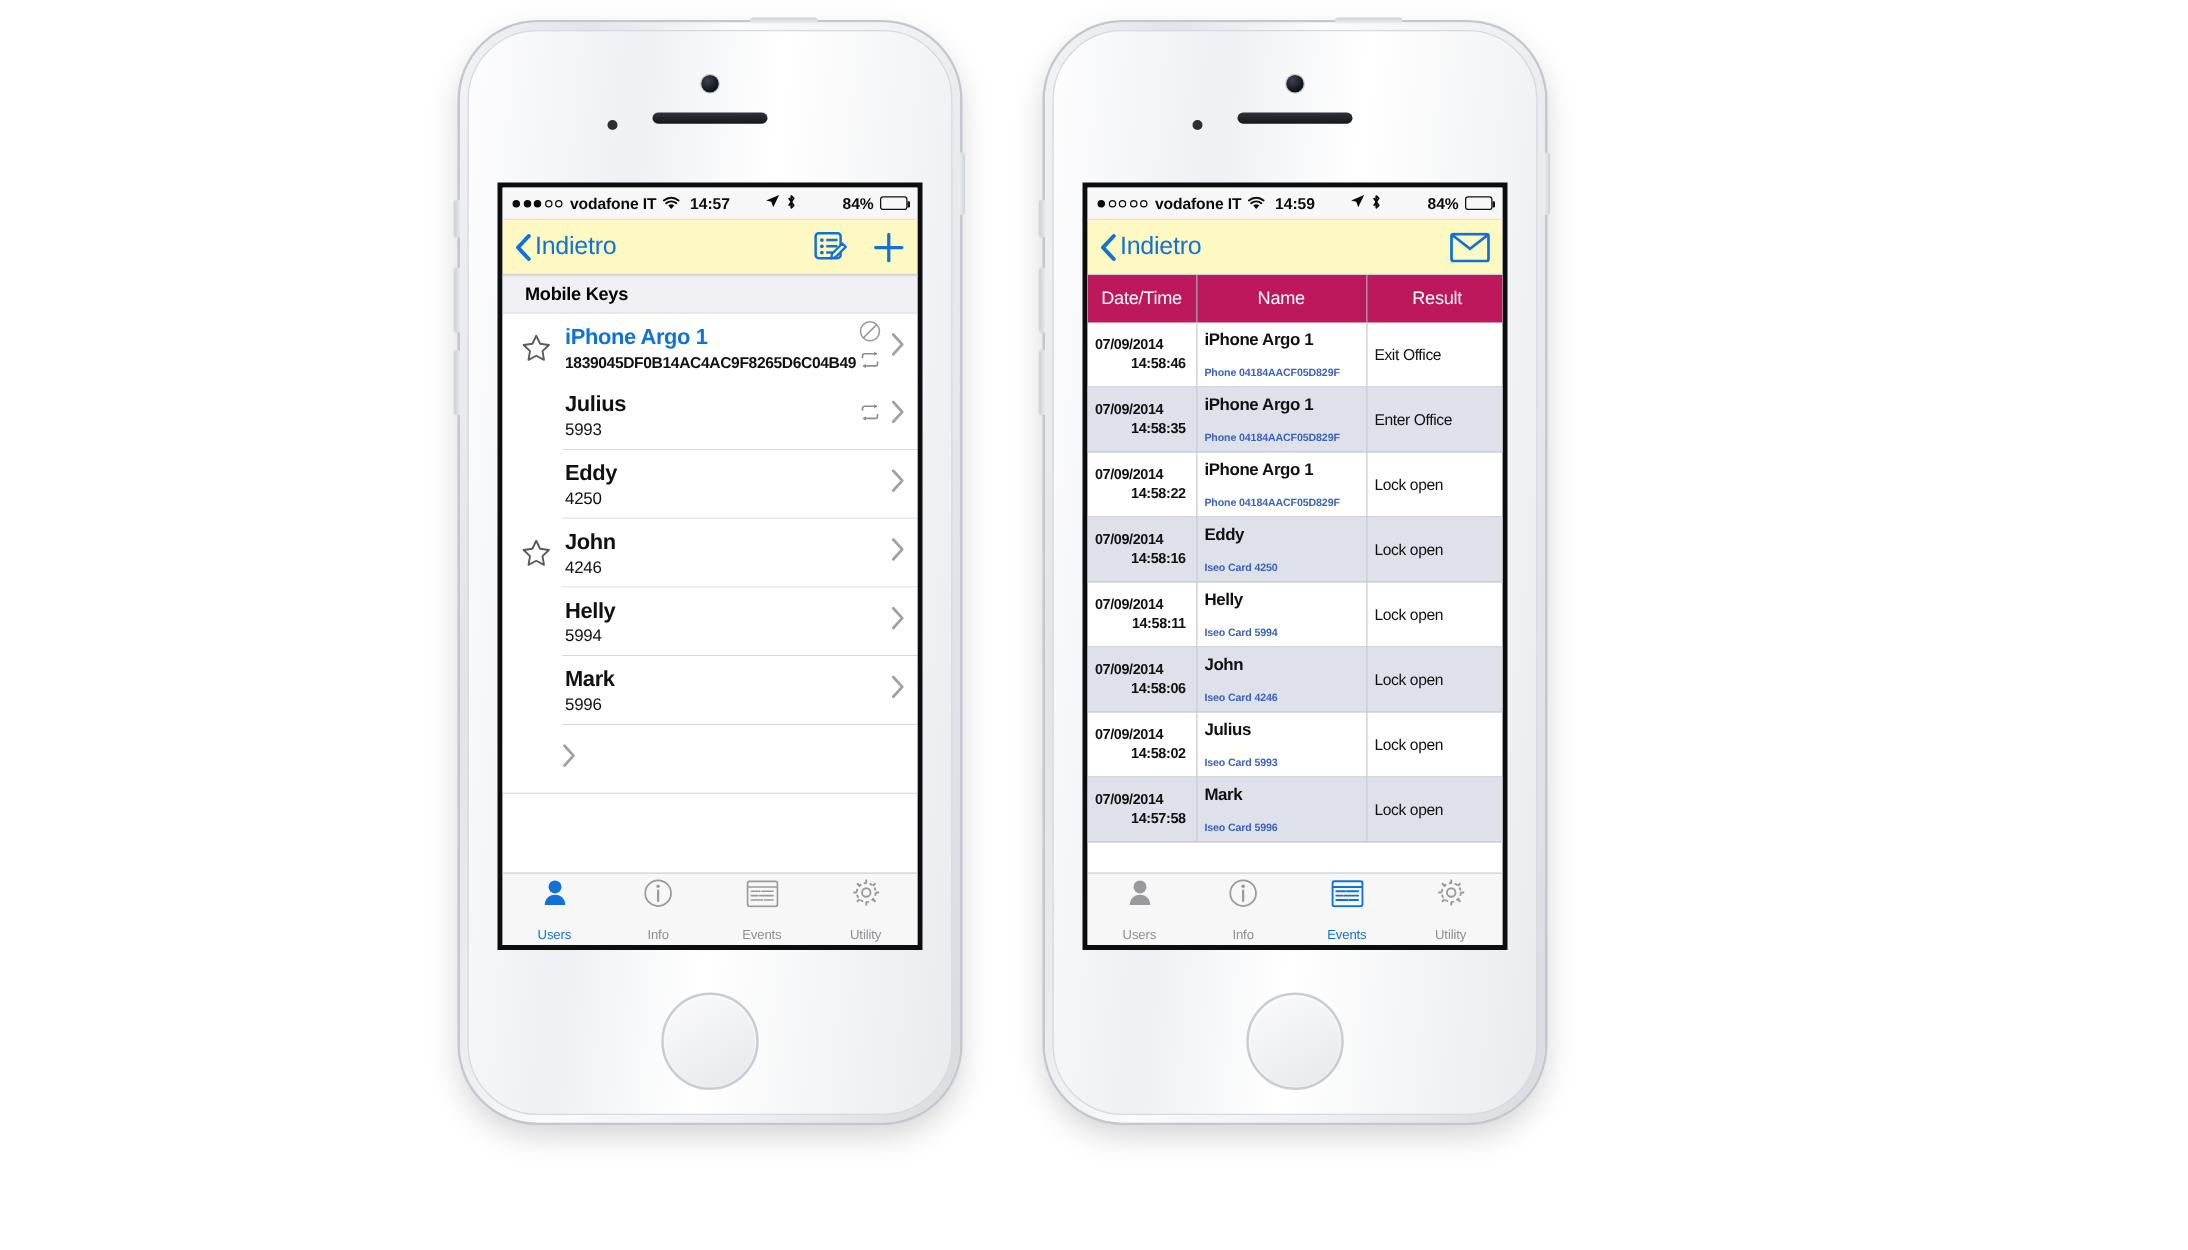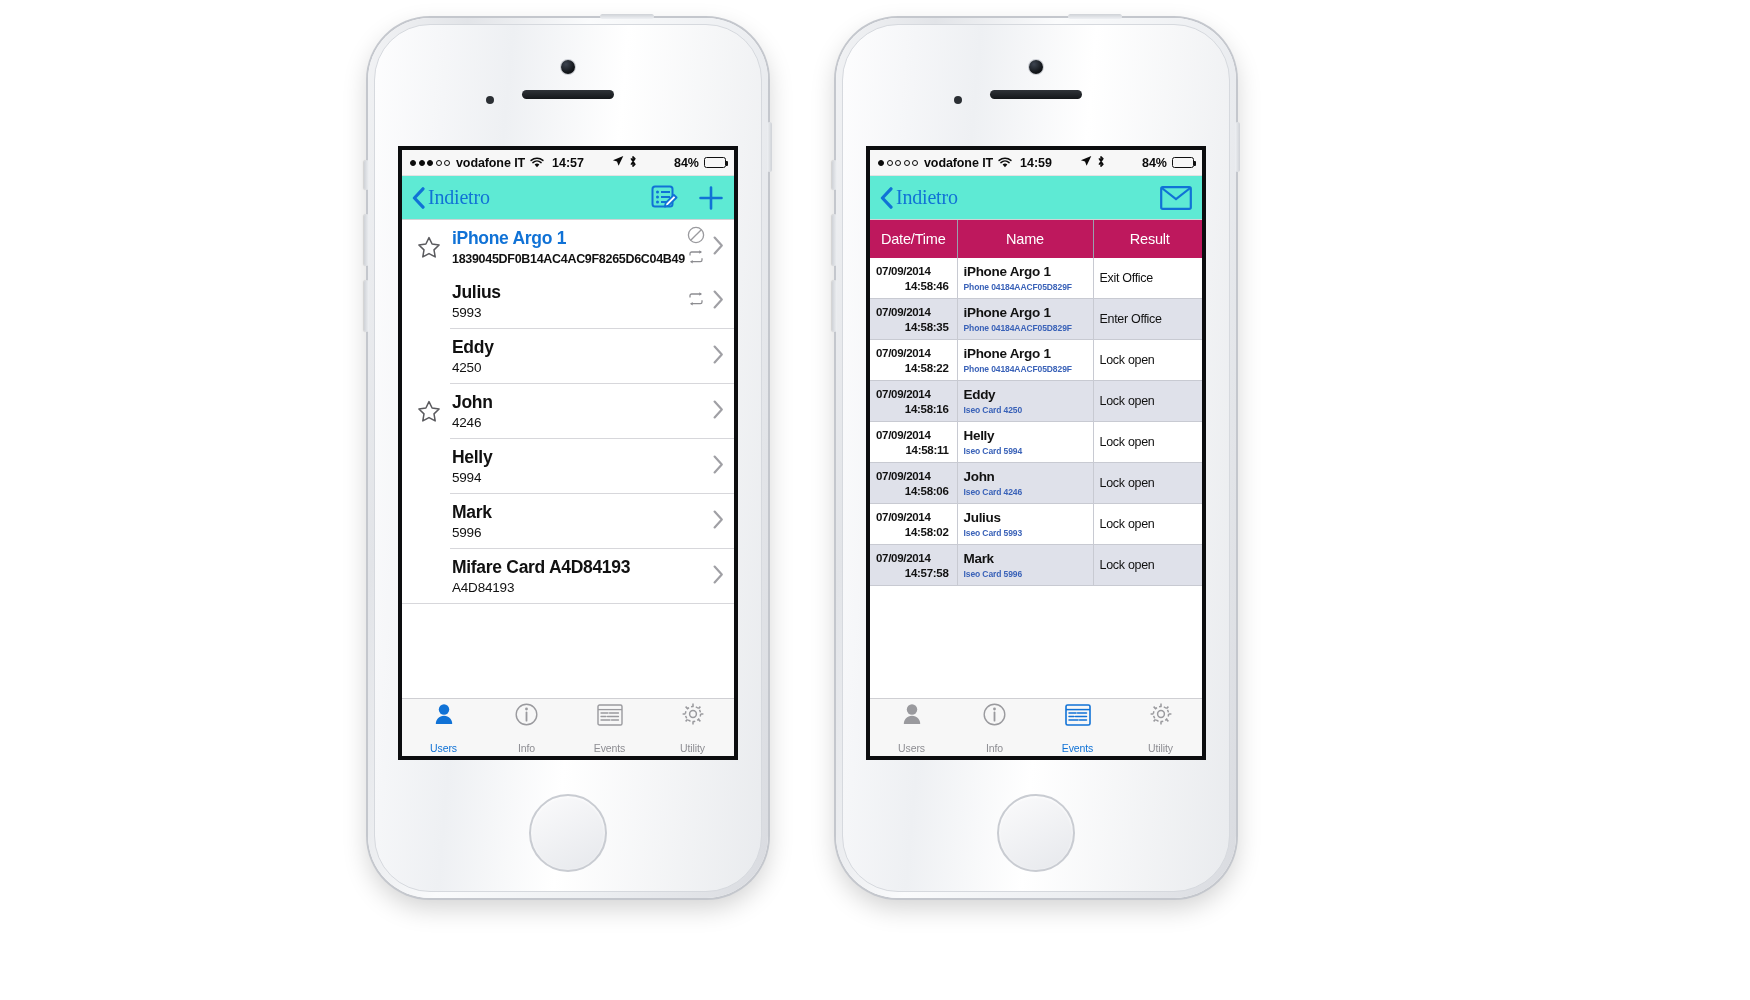--- a/index.html
+++ b/index.html
@@ -108,25 +108,24 @@
   }
   .batt-shell::after {
     content:""; position:absolute; right:-3.4px; top:3px;
     width:2px; height:4.5px; background:#111; border-radius:0 1px 1px 0;
   }
   .batt-fill { height:100%; background:#111; border-radius:1px; }
 
   
   .navbar {
     height:44px; flex:0 0 44px;
-    background:#5eead4;
+    background:#fef9c3;
     border-bottom:1px solid #d2d2d4;
     display:flex; align-items:center; justify-content:space-between;
     padding: 0 10px;
-    font-family: Liberation Serif, serif;
   }
   .back-btn { display:flex; align-items:center; color:#1072d6; cursor:pointer; }
   .back-chev { margin-right:3px; display:flex; }
   .back-label { font-size:20px; color:#1072d6; letter-spacing:-0.2px; }
   .nav-actions { display:flex; align-items:center; gap:20px; }
   .nav-icon { cursor:pointer; display:flex; align-items:center; }
 
   
   .list-area { flex:1 1 auto; background:#fff; overflow:hidden; }
   .section-head {
@@ -184,21 +183,21 @@
     vertical-align:middle;
   }
   .evt-table td:last-child { border-right:none; }
   .evt-table tr.alt td { background:#dfe1ea; }
   .col-dt { width:87px; }
   .col-nm { width:136px; }
   .col-rs { width:113px; }
   .dt-date { font-size:11.5px; font-weight:bold; color:#111; letter-spacing:-0.3px; }
   .dt-time { font-size:11.5px; font-weight:bold; color:#111; text-align:right; padding-right:2px; margin-top:3px; letter-spacing:-0.3px; }
   .nm-main { font-size:13.5px; font-weight:bold; color:#111; letter-spacing:-0.3px; }
-  .nm-sub  { font-size:8.5px; font-weight:bold; color:#3a62b8; margin-top:3px; letter-spacing:-0.1px; }
+  .nm-sub  { font-size:8.5px; font-weight:bold; color:#3a62b8; margin-top:14px; letter-spacing:-0.1px; }
   .rs-text { font-size:12.5px; color:#111; letter-spacing:-0.3px; }
 </style>
 </head>
 <body>
 
 <div id="stage">
 
   <div class="phone" id="phone1">
     <div class="phone-inner"></div>
     <div class="side-btn sb-mute"></div>
@@ -273,20 +272,21 @@
           <span class="nav-icon">
             <svg width="26" height="26" viewBox="0 0 26 26">
                 <path d="M13 2.5v21M2.5 13h21" stroke="#1072d6" stroke-width="2.6" stroke-linecap="round"></path>
               </svg>
           </span>
         </div>
       </div>
 
       <div class="list-area">
 
+        <div class="section-head">Mobile Keys</div>
 
         <div class="row">
           <div class="row-star">
             <svg width="24" height="23" viewBox="0 0 24 23">
                 <path d="M12 1.6 15.1 8l7 1-5.1 4.9 1.2 7L12 17.6 5.8 20.9l1.2-7L1.9 9l7-1L12 1.6z" fill="none" stroke="#5a5a5e" stroke-width="1.5" stroke-linejoin="round"></path>
               </svg>
           </div>
           <div class="row-body">
             <div class="row-title link">iPhone Argo 1</div>
             <div class="row-sub mono">1839045DF0B14AC4AC9F8265D6C04B49</div>
@@ -404,24 +404,20 @@
               <svg width="11" height="19" viewBox="0 0 11 19">
                   <path d="M1.6 1.6 8.8 9.5l-7.2 7.9" stroke="#a0a0a5" stroke-width="2.2" fill="none" stroke-linecap="round" stroke-linejoin="round"></path>
                 </svg>
             </span>
           </div>
         </div>
         <div class="row-sep"></div>
 
         <div class="row">
           <div class="row-star"></div>
-          <div class="row-body">
-            <div class="row-title">Mifare Card A4D84193</div>
-            <div class="row-sub">A4D84193</div>
-          </div>
           <div class="row-acc">
             <span>
               <svg width="11" height="19" viewBox="0 0 11 19">
                   <path d="M1.6 1.6 8.8 9.5l-7.2 7.9" stroke="#a0a0a5" stroke-width="2.2" fill="none" stroke-linecap="round" stroke-linejoin="round"></path>
                 </svg>
             </span>
           </div>
         </div>
         <div class="row-sep full"></div>
       </div>

